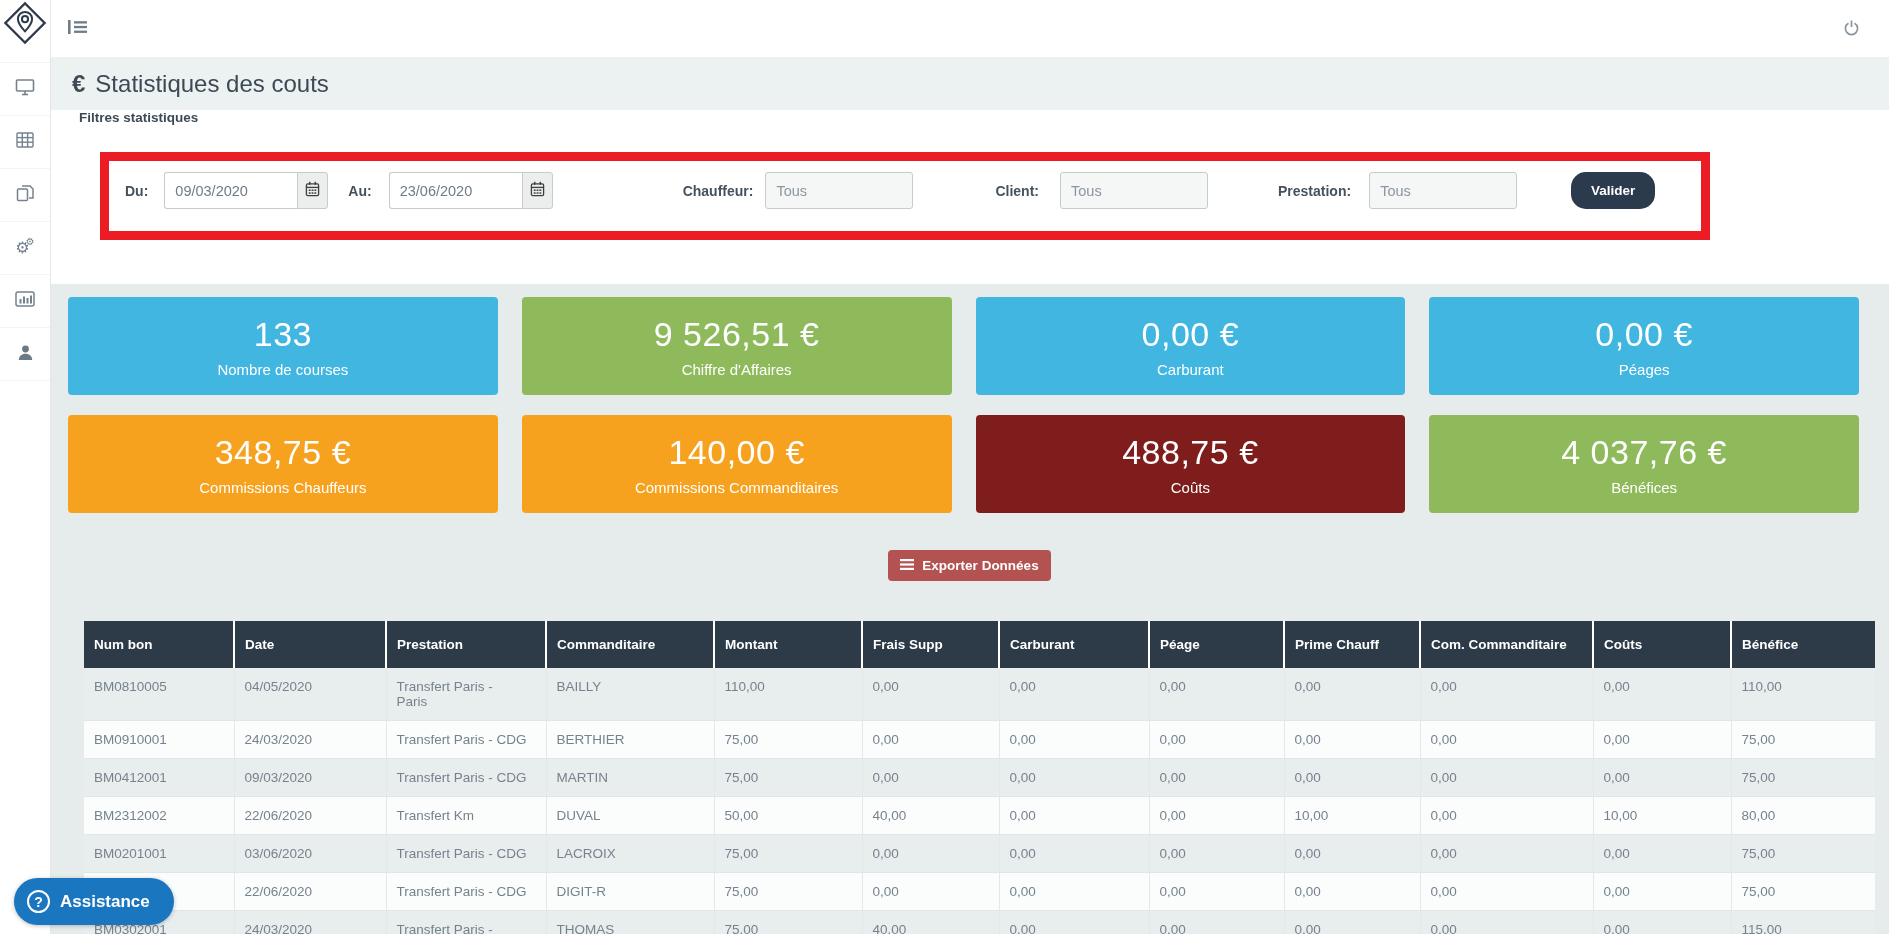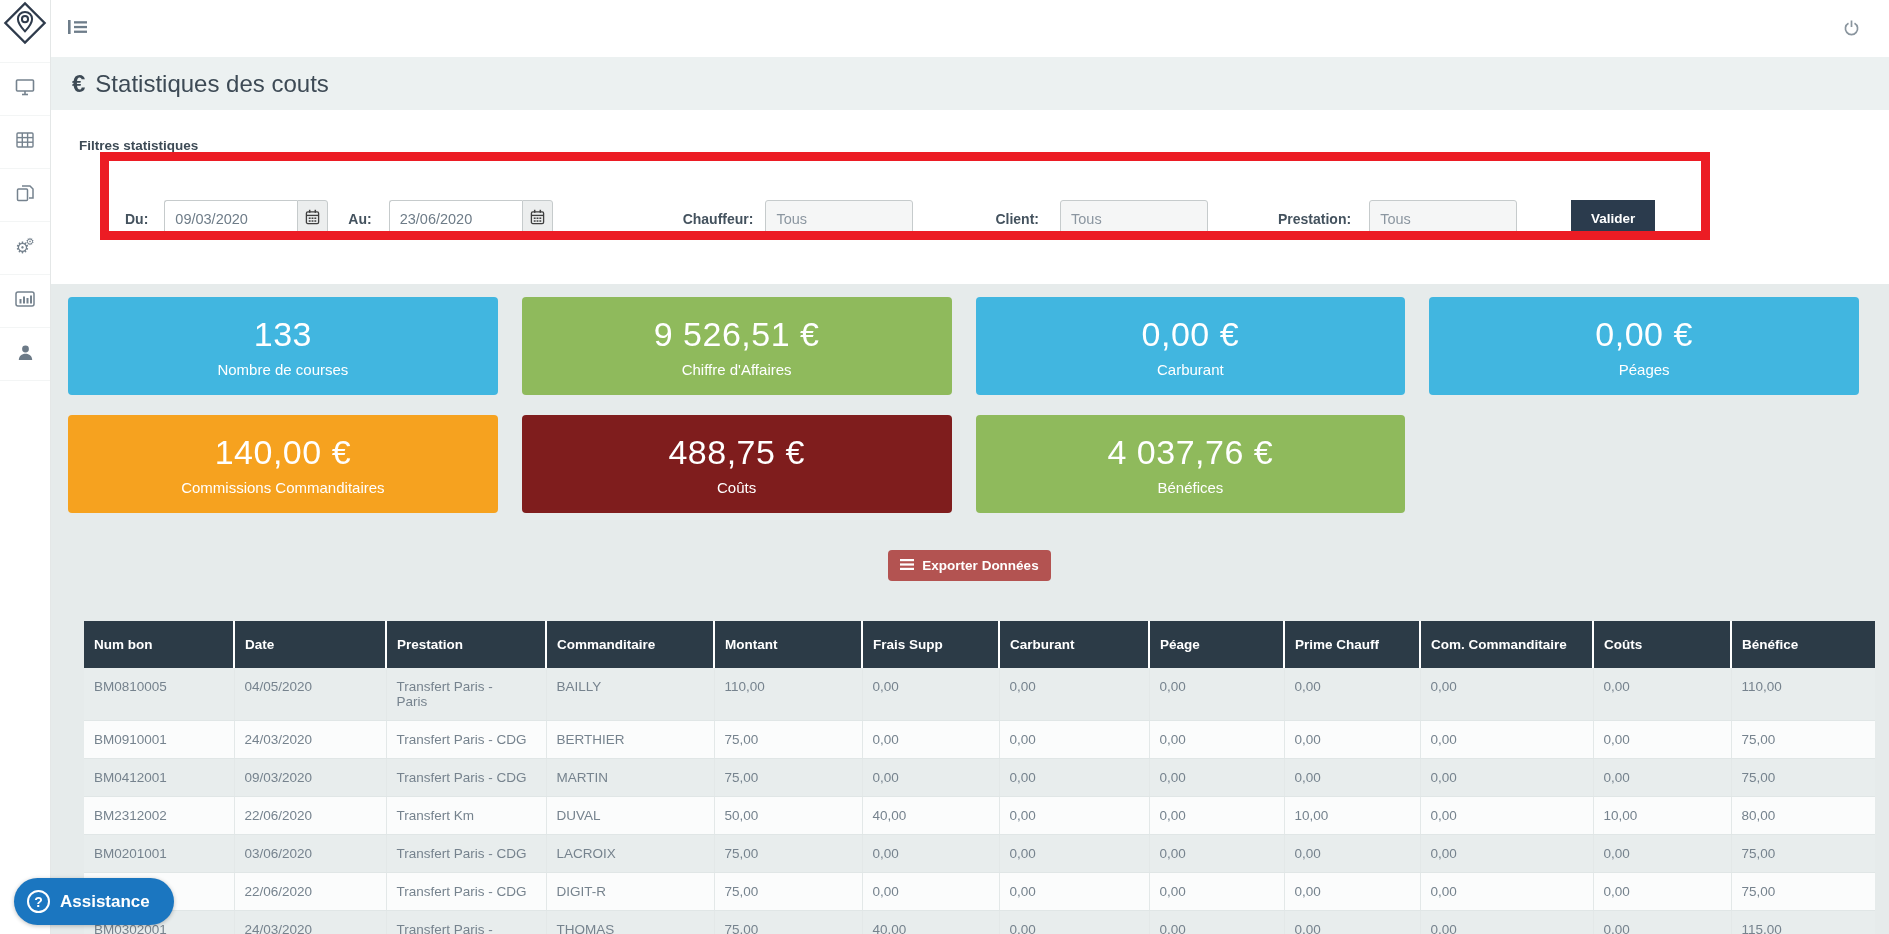--- a/index.html
+++ b/index.html
@@ -22,42 +22,42 @@
   .main{margin-left:50px;}
   .topbar{height:57px;background:#ffffff;display:flex;align-items:center;
           justify-content:space-between;padding:0 25px 0 14px;box-sizing:border-box;}
   .menu-btn,.power-btn{background:none;border:none;cursor:pointer;padding:4px;display:flex;}
   .title-band{height:53px;background:#ecf1f1;display:flex;align-items:center;
               padding-left:22px;font-size:24px;color:#3d4a55;}
   .euro{font-weight:bold;margin-right:10px;}
 
   
   .filters-section{position:relative;background:#ffffff;height:174px;box-sizing:border-box;
-                   padding-top:28px;}
+                   padding-top:0;}
   .filters-title{height:26px;padding-left:29px;font-size:13.5px;font-weight:bold;color:#3d4a55;}
   .red-box{position:absolute;left:50px;top:42px;width:1610px;height:88px;
            border:9px solid #ec1c24;box-sizing:border-box;pointer-events:none;z-index:15;}
   .filter-row{display:flex;align-items:center;margin-top:36px;height:37px;padding-left:75px;}
   .f-label{font-size:14px;font-weight:bold;color:#44525e;white-space:nowrap;}
   .lbl-du{margin-right:16px;}
   .lbl-au{margin-left:20px;margin-right:17px;}
   .lbl-chauffeur{margin-left:130px;margin-right:12px;}
   .lbl-client{margin-left:82px;margin-right:21px;}
   .lbl-prestation{margin-left:70px;margin-right:18px;}
   .input-group{display:flex;}
   .f-input{height:37px;border:1px solid #c6cbcc;border-radius:3px;padding:0 10px;
            font-size:14.5px;color:#6e7c88;background:#fff;box-sizing:border-box;
            font-family:"Liberation Sans",sans-serif;}
   .f-input.date{width:133px;border-radius:3px 0 0 3px;border-right:none;}
   .cal-btn{width:31px;height:37px;background:#eceeee;border:1px solid #c6cbcc;
            border-radius:0 3px 3px 0;display:flex;align-items:center;justify-content:center;
            cursor:pointer;box-sizing:border-box;}
   .f-input.ro{width:148px;background:#f5f6f6;color:#8b96a0;}
   .btn-valider{margin-left:54px;width:84px;height:37px;background:#2b3b4d;color:#fff;
-               border:none;border-radius:0;font-size:13.5px;font-weight:bold;cursor:pointer;
+               border:none;border-radius:15px;font-size:13.5px;font-weight:bold;cursor:pointer;
                font-family:"Liberation Sans",sans-serif;}
 
   
   .stats-section{padding:13px 30px 0 18px;}
   .stats-grid{display:grid;grid-template-columns:repeat(4,1fr);gap:20px 24px;}
   .stat-card{height:98px;border-radius:4px;color:#fff;display:flex;flex-direction:column;
              align-items:center;justify-content:center;gap:7px;}
   .stat-value{font-size:34px;letter-spacing:.5px;}
   .stat-label{font-size:15px;}
   .c-blue{background:#41b6e0;} .c-green{background:#8fba5c;}
@@ -258,20 +258,24 @@
             <div class="stat-value">9 526,51 €</div>
             <div class="stat-label">Chiffre d'Affaires</div>
           </div>
           <div class="stat-card c-blue">
             <div class="stat-value">0,00 €</div>
             <div class="stat-label">Carburant</div>
           </div>
           <div class="stat-card c-blue">
             <div class="stat-value">0,00 €</div>
             <div class="stat-label">Péages</div>
+          </div>
+          <div class="stat-card c-orange">
+            <div class="stat-value">348,75 €</div>
+            <div class="stat-label">Commissions Chauffeurs</div>
           </div>
           <div class="stat-card c-orange">
             <div class="stat-value">140,00 €</div>
             <div class="stat-label">Commissions Commanditaires</div>
           </div>
           <div class="stat-card c-red">
             <div class="stat-value">488,75 €</div>
             <div class="stat-label">Coûts</div>
           </div>
           <div class="stat-card c-green">

